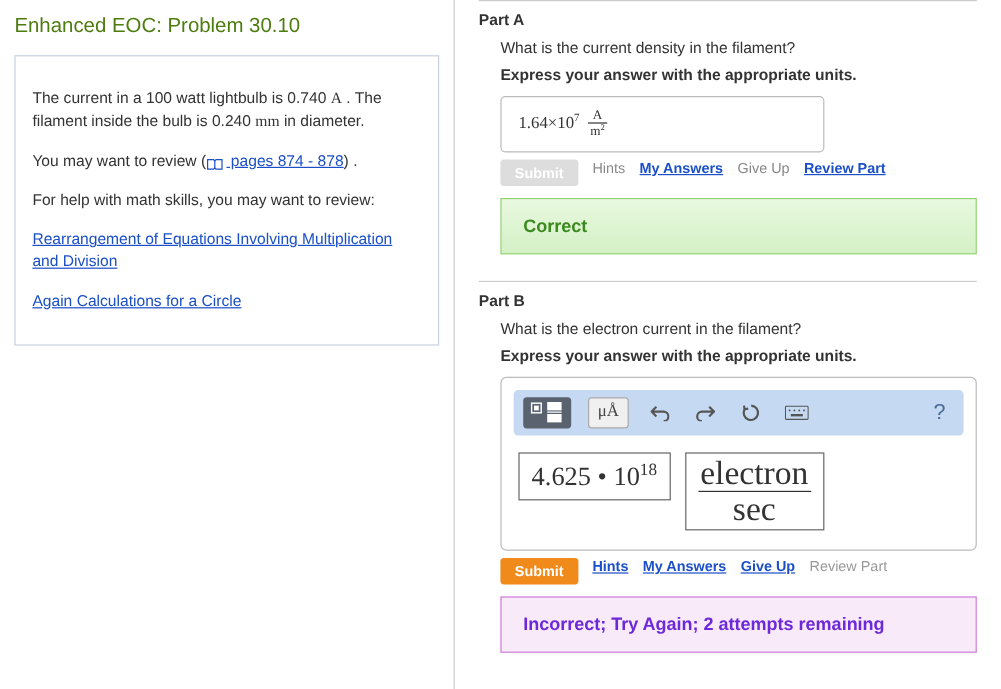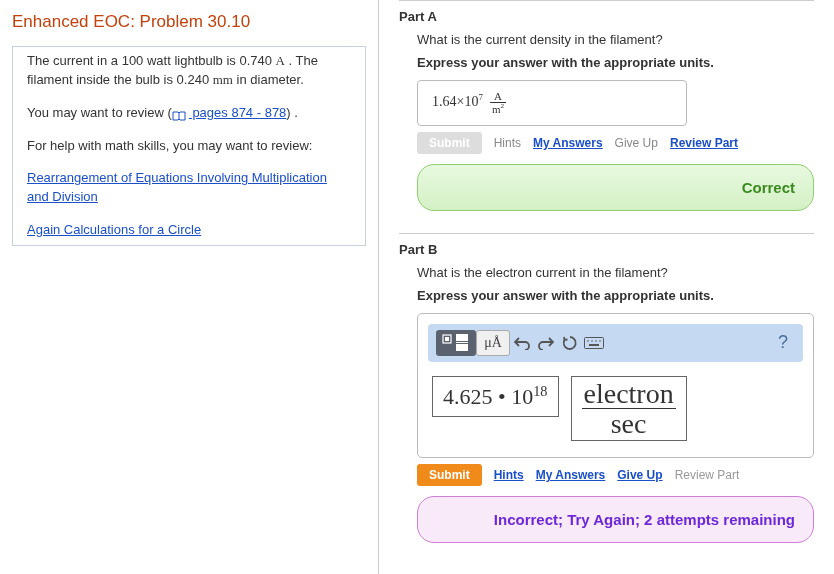--- a/index.html
+++ b/index.html
@@ -1,41 +1,41 @@
 <!DOCTYPE html>
 <html><head>
 <meta charset="utf-8">
 <style>
 * { box-sizing: border-box; margin: 0; padding: 0; }
 body { font-family: Arial, Helvetica, sans-serif; font-size: 13px; color: #333; background: #fff; width: 834px; }
 .container { display: flex; }
 .left { width: 378px; padding: 12px; }
 .right { flex: 1; padding: 0 20px 12px 20px; border-left: 1px solid #ccc; }
-.title { font-size: 17px; font-weight: normal; margin-bottom: 14px; color: #c2410c; }
-.problem-box { border: 1px solid #c8d0e0; padding: 5px 14px; }
+.title { font-size: 17px; font-weight: normal; margin-bottom: 14px; color: #4d7c0f; }
+.problem-box { border: 1px solid #c8d0e0; padding: 26px 14px; }
 .problem-box p { margin-bottom: 14px; line-height: 1.45; color: #333; }
 .link { color: #1a4fc7; text-decoration: underline; cursor: pointer; }
 .book-icon { display: inline-block; width: 14px; height: 10px; vertical-align: middle; margin-right: 3px; }
 .part { border-top: 1px solid #ccc; padding-top: 8px; margin-bottom: 22px; }
 .part-label { font-weight: bold; font-size: 13px; margin-bottom: 8px; }
 .part-body { padding-left: 18px; }
 .question { margin-bottom: 8px; color: #333; }
 .instruction { font-weight: bold; margin-bottom: 10px; }
 .answer-box { border: 1px solid #bbb; border-radius: 4px; padding: 10px 14px; display: inline-block; min-width: 270px; font-size: 14px; font-family: 'Times New Roman', serif; }
-.action-row { margin-top: 6px; display: flex; align-items: center; gap: 12px; font-size: 12px; }
+.action-row { margin-top: 6px; display: flex; gap: 12px; font-size: 12px; }
 .submit-btn { background: #ddd; color: #fff; border: none; padding: 4px 12px; border-radius: 3px; font-size: 12px; font-weight: bold; cursor: pointer; }
 .submit-btn.active { background: #f08a1a; }
 .action-link { color: #1a4fc7; text-decoration: underline; font-weight: bold; cursor: pointer; }
 .action-link.muted { color: #999; font-weight: normal; text-decoration: none; }
 .action-text { color: #888; }
-.feedback { margin-top: 10px; padding: 14px 18px; border-radius: 17px; font-weight: bold; font-size: 15px; text-align: right; }
+.feedback { margin-top: 10px; padding: 14px 18px; border-radius: 0; font-weight: bold; font-size: 15px; }
 .feedback.correct { background: linear-gradient(#e8f9df, #d4f0c5); border: 1px solid #8fcf6d; color: #3a8a1f; }
 .feedback.incorrect { background: #f8eaf9; border: 1px solid #cf7fd6; color: #6d28d9; }
 .entry-panel { border: 1px solid #bbb; border-radius: 5px; padding: 10px; }
-.toolbar { background: #c5daf2; border-radius: 4px; padding: 6px 8px; display: flex; align-items: center; margin-bottom: 14px; }
+.toolbar { background: #c5daf2; border-radius: 4px; padding: 6px 8px; display: flex; align-items: center; gap: 14px; margin-bottom: 14px; }
 .tb-btn { width: 24px; height: 24px; display: flex; align-items: center; justify-content: center; cursor: pointer; color: #444; font-size: 15px; }
 .tb-dark { background: #5a6270; color: #fff; border-radius: 3px; padding: 3px; width: 40px; height: 26px; }
 .tb-greek { background: #f0f0f0; border: 1px solid #aaa; border-radius: 3px; width: 34px; height: 26px; font-family: 'Times New Roman', serif; font-size: 14px; }
 .entry-row { display: flex; gap: 12px; align-items: flex-start; padding: 0 4px 6px 4px; }
 .entry-value { border: 1px solid #666; padding: 6px 10px; font-family: 'Times New Roman', serif; font-size: 22px; }
 .entry-unit { border: 1px solid #666; padding: 2px 10px; font-family: 'Times New Roman', serif; font-size: 28px; text-align: center; line-height: 1.05; }
 .frac { display: inline-block; text-align: center; vertical-align: middle; line-height: 1; font-family: 'Times New Roman', serif; }
 .frac .num { display: block; border-bottom: 1px solid #333; padding: 0 2px; font-size: 11px; }
 .frac .den { display: block; padding: 0 2px; font-size: 11px; }
 sup { font-size: 0.65em; vertical-align: super; }

